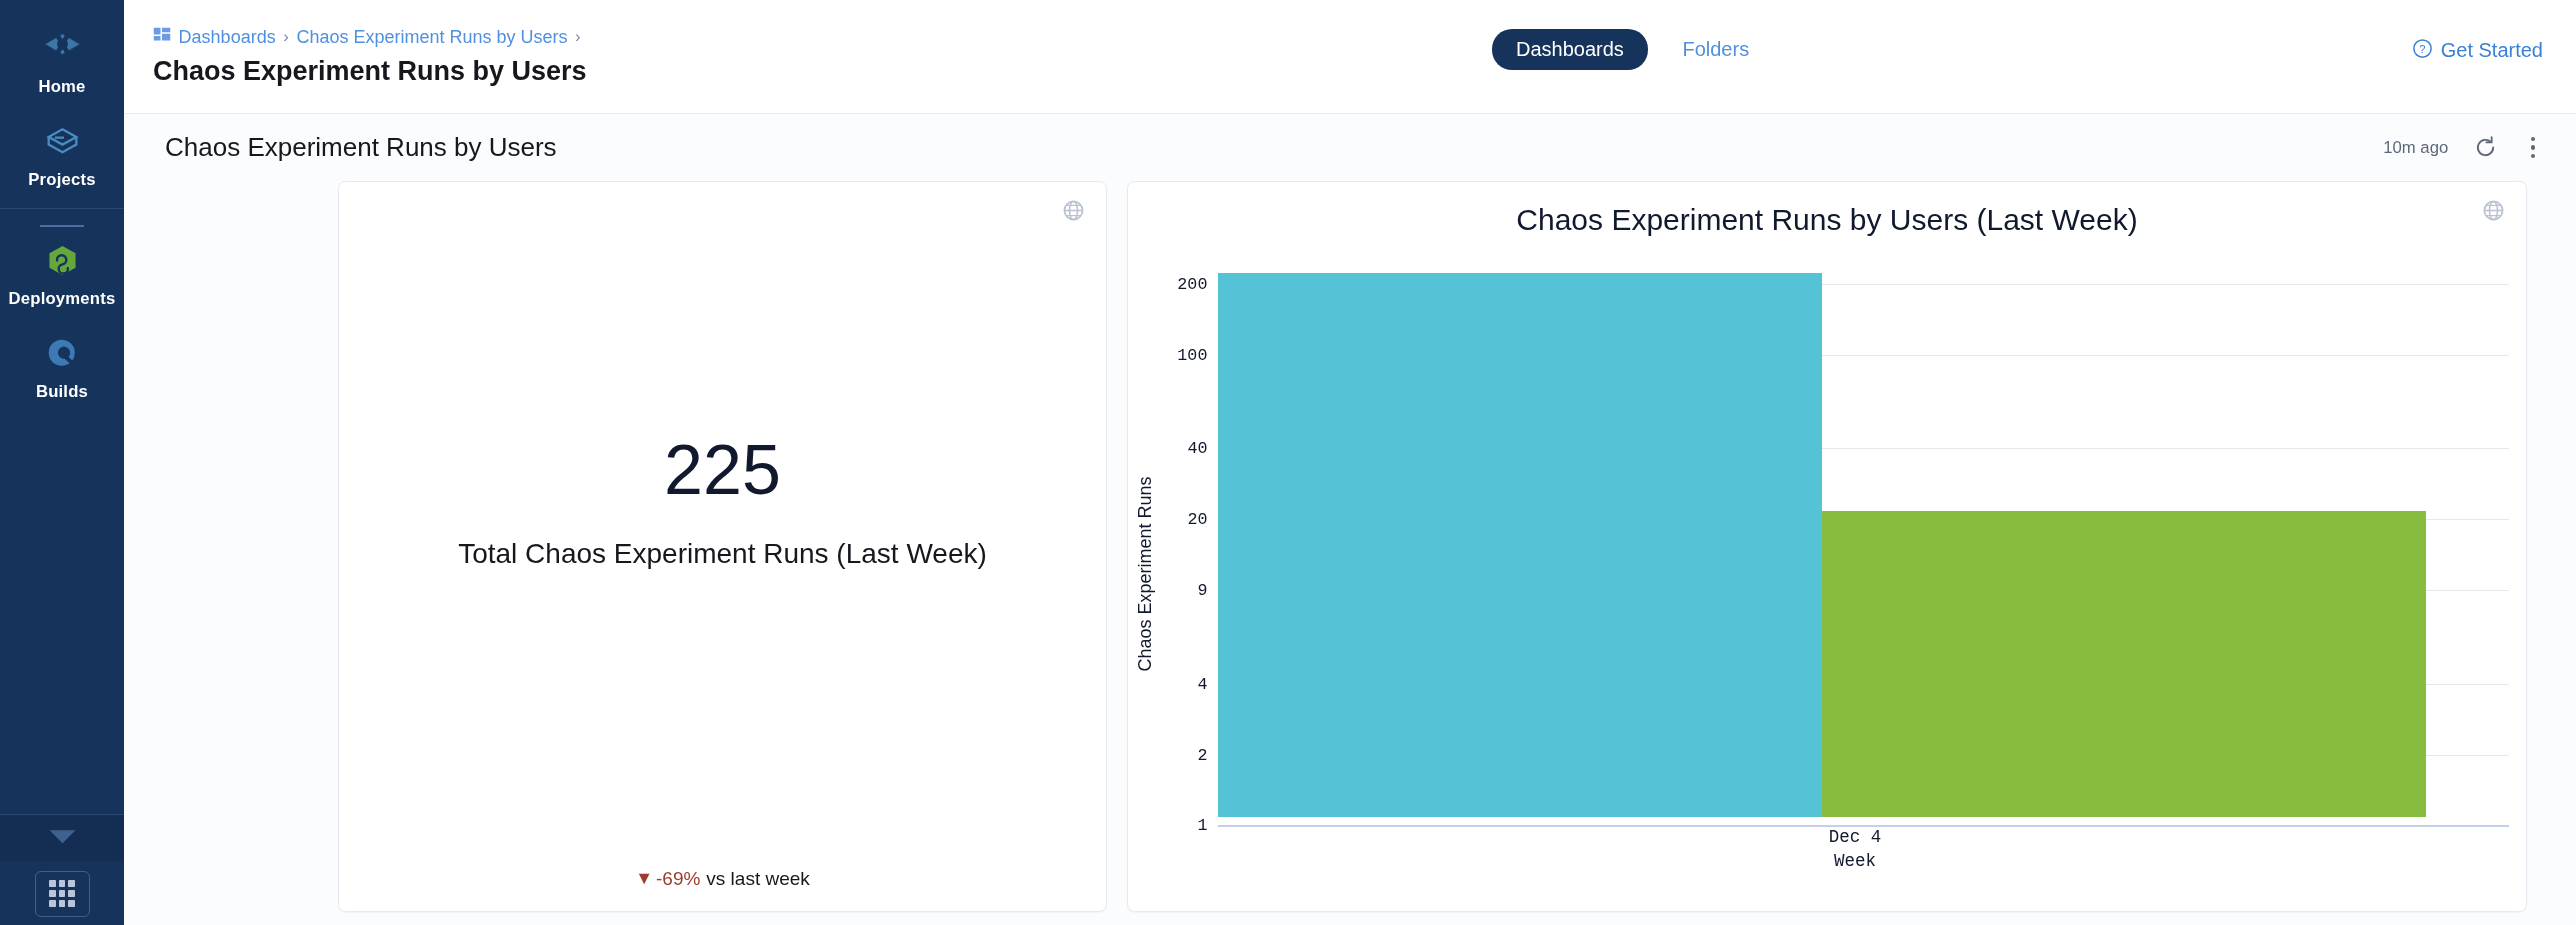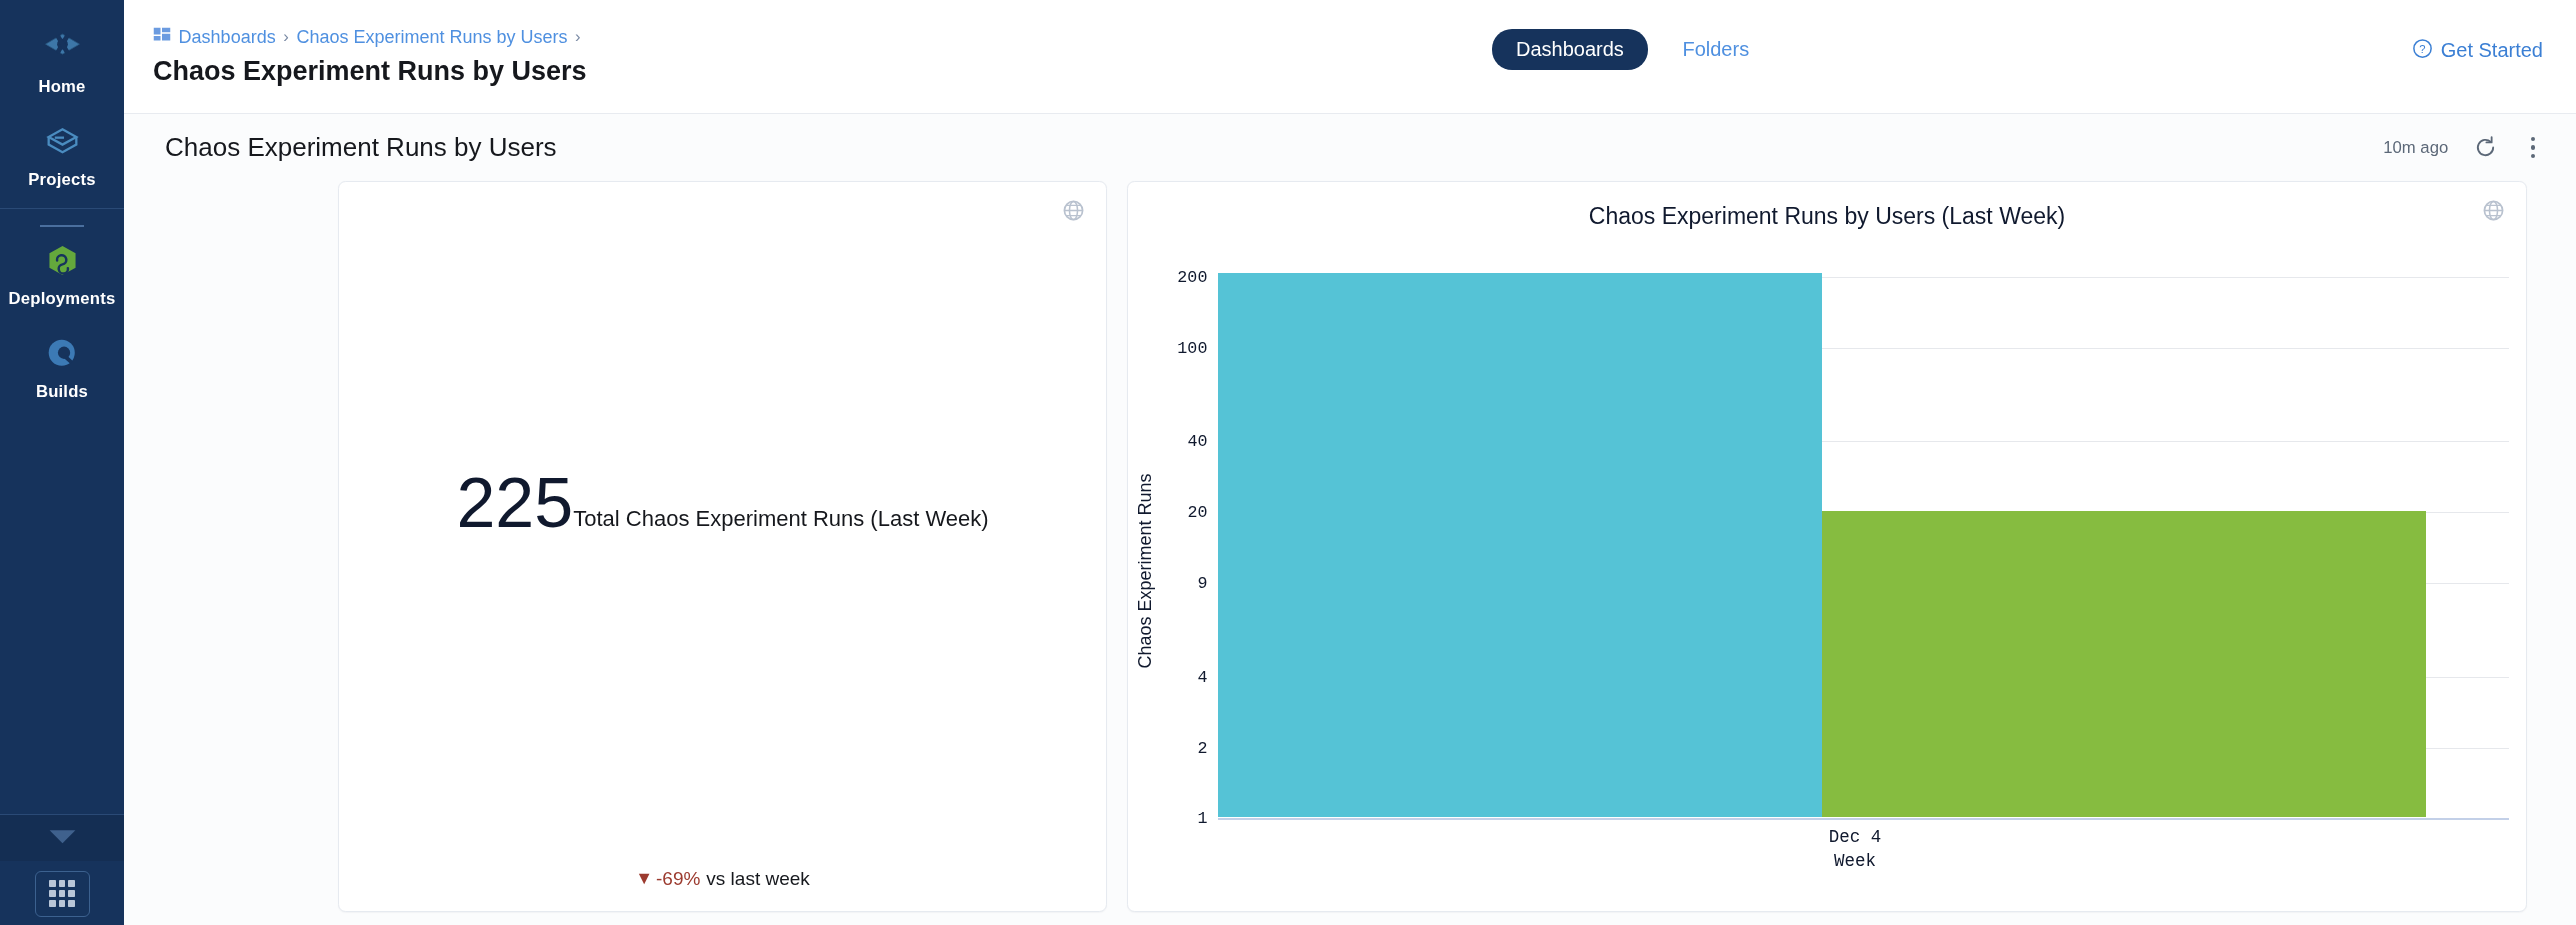--- a/index.html
+++ b/index.html
@@ -96,30 +96,30 @@
   
   .cards { display: flex; gap: 20px; padding: 0 49px 0 214px; align-items: stretch; flex: 1 1 auto; padding-bottom: 13.7px; }
   .card {
     background: #ffffff; border: 0.8px solid #e6eaf0; border-radius: 7.6px;
     position: relative; box-shadow: 0 0.8px 1.5px rgba(16,24,40,.04);
   }
   .card-kpi { width: 769px; flex: 0 0 769px; display:flex; flex-direction:column; }
   .card-chart { flex: 1 1 auto; min-width: 0; display:flex; flex-direction:column; }
   .globe { position: absolute; top: 16.7px; right: 21px; opacity: .95; }
 
-  .kpi-body { flex: 1 1 auto; display:flex; flex-direction:row; align-items:center; justify-content:center; padding-bottom: 23px;}
+  .kpi-body { flex: 1 1 auto; display:flex; flex-direction:column; align-items:center; justify-content:center; padding-bottom: 23px;}
   .kpi-value { font-size: 70px; color: #10192e; font-weight: 400; line-height: 1; }
-  .kpi-label { font-size: 22px; color: #16181d; margin-top: 33px; }
+  .kpi-label { font-size: 28px; color: #16181d; margin-top: 33px; }
   .kpi-foot { height: 65px; display:flex; align-items:center; justify-content:center; font-size: 19px; }
   .kpi-down { color: #9c3b2f; margin-right: 3px; font-size: 18px; }
   .kpi-delta { color: #9c3b2f; }
   .kpi-vs { color: #16181d; margin-left: 6px; }
 
   
-  .chart-title { text-align:center; font-size: 23px; color:#10192e; padding-top: 21px; }
+  .chart-title { text-align:center; font-size: 30px; color:#10192e; padding-top: 21px; }
   .chart-area { position: relative; flex: 1 1 auto; }
   .plot { position: absolute; left: 90px; right: 16.7px; top: 35px; bottom: 94px; font-family: Liberation Mono, monospace; }
   .gridline { position: absolute; left: 0; right: 0; height: 0.8px; background: #e6e8ec; }
   .axisline { position: absolute; left: 0; right: 0; height: 1.5px; background: #c3d0e8; }
   .ytick {
     position: absolute; right: 100%; margin-right: 10.6px; transform: translateY(-50%);
     font-size: 16.7px; color: #10192e; white-space: nowrap;
   }
   .ytitle {
     position: absolute; left: 16.7px; top: 50%; transform: translate(-50%, -50%) rotate(-90deg);

